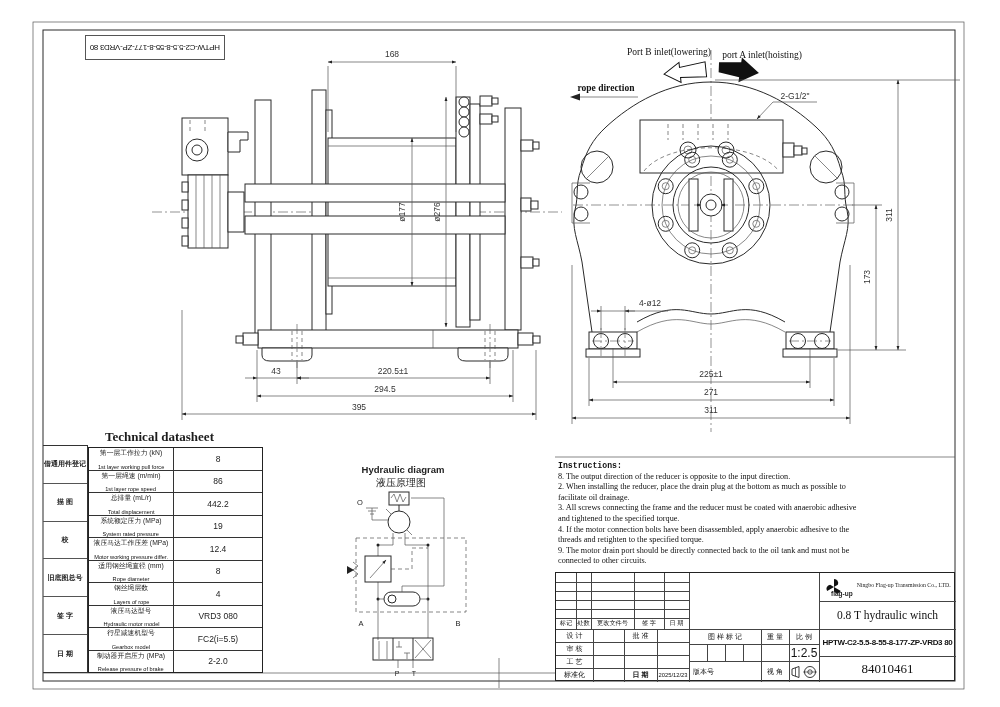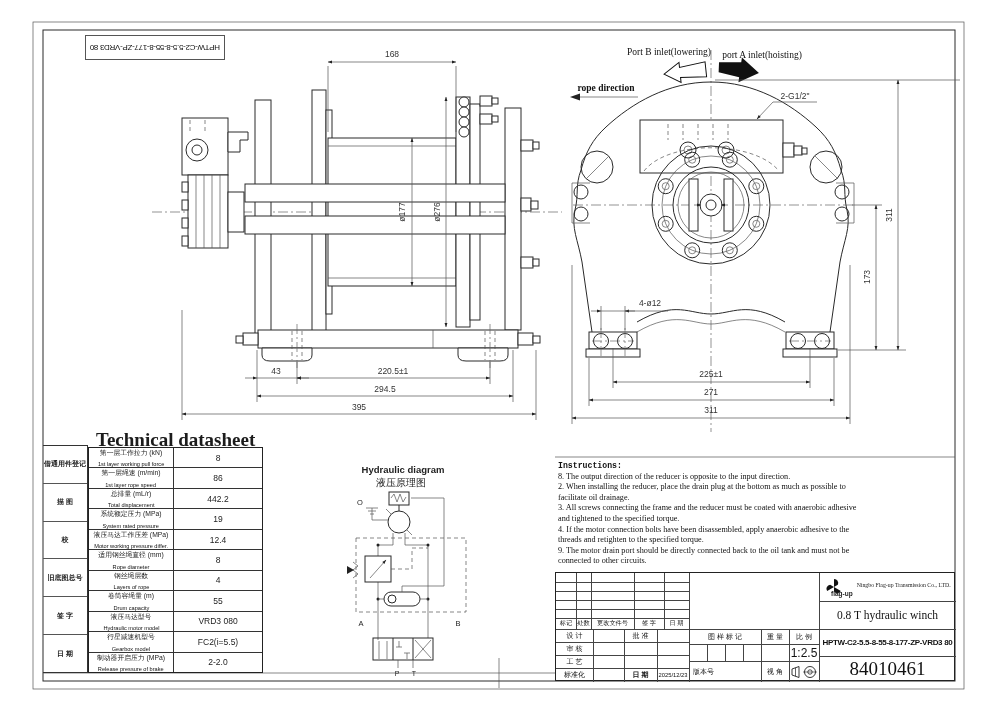--- a/index.html
+++ b/index.html
@@ -5,22 +5,22 @@
   html,body{margin:0;padding:0;background:#fff;}
   .sheet{position:relative;width:1000px;height:707px;background:#fff;overflow:hidden;
          font-family:"Liberation Sans","DejaVu Sans",sans-serif;color:#1c1c1c;}
   svg text{font-family:"Liberation Sans","DejaVu Sans",sans-serif;fill:#222;}
   .abs{position:absolute;}
   
   .pnbox{left:85px;top:35px;width:138px;height:23px;border:1px solid #555;
          display:flex;align-items:center;justify-content:center;}
   .pnbox .inner{transform:rotate(180deg);font-size:8px;letter-spacing:-.3px;white-space:nowrap;color:#111;}
   
-  .ds-title{left:96px;top:429px;width:175px;text-align:left;
-            font-family:"Liberation Serif","DejaVu Serif",serif;font-weight:bold;font-size:19px;}
+  .ds-title{left:72px;top:429px;width:175px;text-align:center;
+            font-family:"Liberation Serif","DejaVu Serif",serif;font-weight:bold;font-size:13px;}
   .ds{left:88px;top:447px;width:175px;height:226px;border:1px solid #222;box-sizing:border-box;
       display:flex;flex-direction:column;}
   .ds-row{flex:1;display:flex;border-bottom:1px solid #333;}
   .ds-row:last-child{border-bottom:none;}
   .ds-desc{width:85px;border-right:1px solid #333;display:flex;flex-direction:column;
            justify-content:space-between;align-items:center;padding:1px 0 0 0;box-sizing:border-box;}
   .ds-desc .cn{font-size:6.8px;line-height:7px;white-space:nowrap;}
   .ds-desc .en{font-size:6.1px;line-height:7px;white-space:nowrap;transform:scale(.92);color:#111;}
   .ds-val{flex:1;display:flex;align-items:center;justify-content:center;font-size:8.5px;}
   
@@ -432,27 +432,20 @@
       </div>
   <div class="ds-row">
         <div class="ds-desc">
           <span class="cn">钢丝绳层数</span>
           <span class="en">Layers of rope</span>
         </div>
         <div class="ds-val">4</div>
       </div>
   <div class="ds-row">
         <div class="ds-desc">
-          <span class="cn">卷筒容绳量 (m)</span>
-          <span class="en">Drum capacity</span>
-        </div>
-        <div class="ds-val">55</div>
-      </div>
-  <div class="ds-row">
-        <div class="ds-desc">
           <span class="cn">液压马达型号</span>
           <span class="en">Hydraulic motor model</span>
         </div>
         <div class="ds-val">VRD3 080</div>
       </div>
   <div class="ds-row">
         <div class="ds-desc">
           <span class="cn">行星减速机型号</span>
           <span class="en">Gearbox model</span>
         </div>
@@ -543,16 +536,16 @@
         <path d="M8 8 L8 1 A3.5 3.5 0 0 1 11.4 6 Z"></path>
         <path d="M8 8 L8 1 A3.5 3.5 0 0 1 11.4 6 Z" transform="rotate(120 8 8)"></path>
         <path d="M8 8 L8 1 A3.5 3.5 0 0 1 11.4 6 Z" transform="rotate(240 8 8)"></path>
       </g>
     </svg>
     <span class="logo-txt">flag-up</span>
     <span class="company">Ningbo Flag-up Transmission Co., LTD.</span>
   </div>
   <div class="cell serif" style="left:263px;top:28px;width:137px;height:28px;font-size:11.5px">0.8 T hydraulic winch</div>
   <div class="cell" style="left:263px;top:56px;width:137px;height:27px;font-size:8px;letter-spacing:-.3px;font-weight:bold">HPTW-C2-5.5-8-55-8-177-ZP-VRD3 80</div>
-  <div class="cell serif" style="left:263px;top:83px;width:137px;height:26px;font-size:19px">84010461</div>
+  <div class="cell serif" style="left:263px;top:83px;width:137px;height:26px;font-size:13px">84010461</div>
 </div>
 
 </div>
 
 </body></html>

